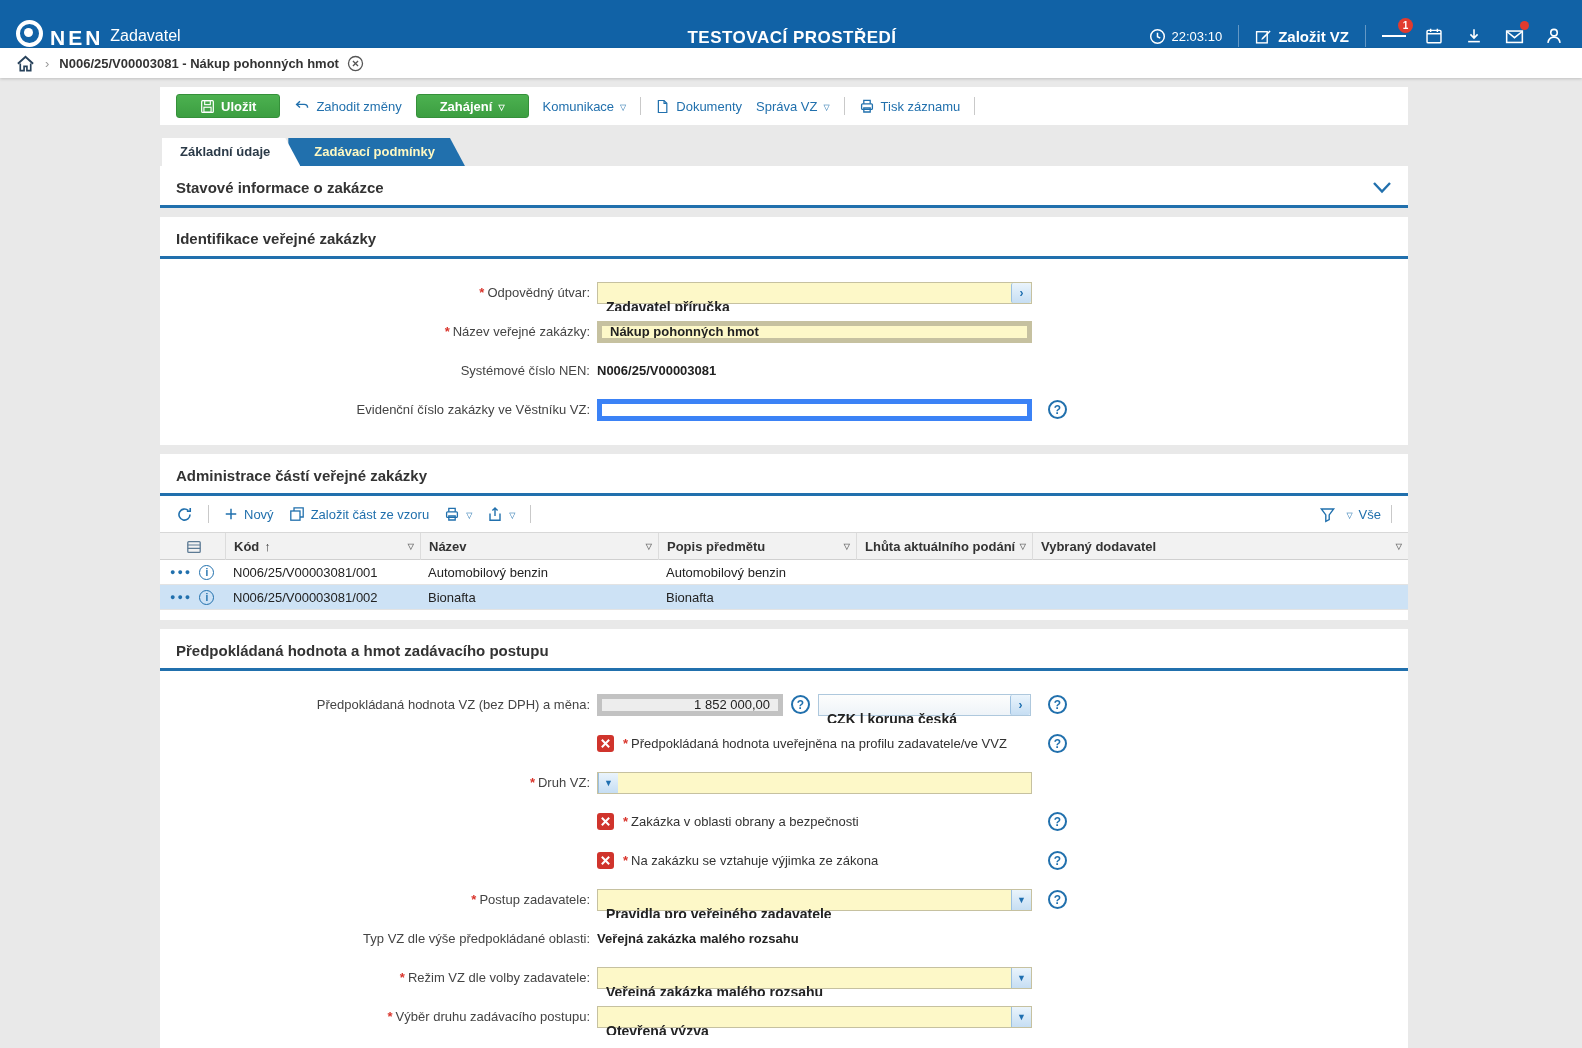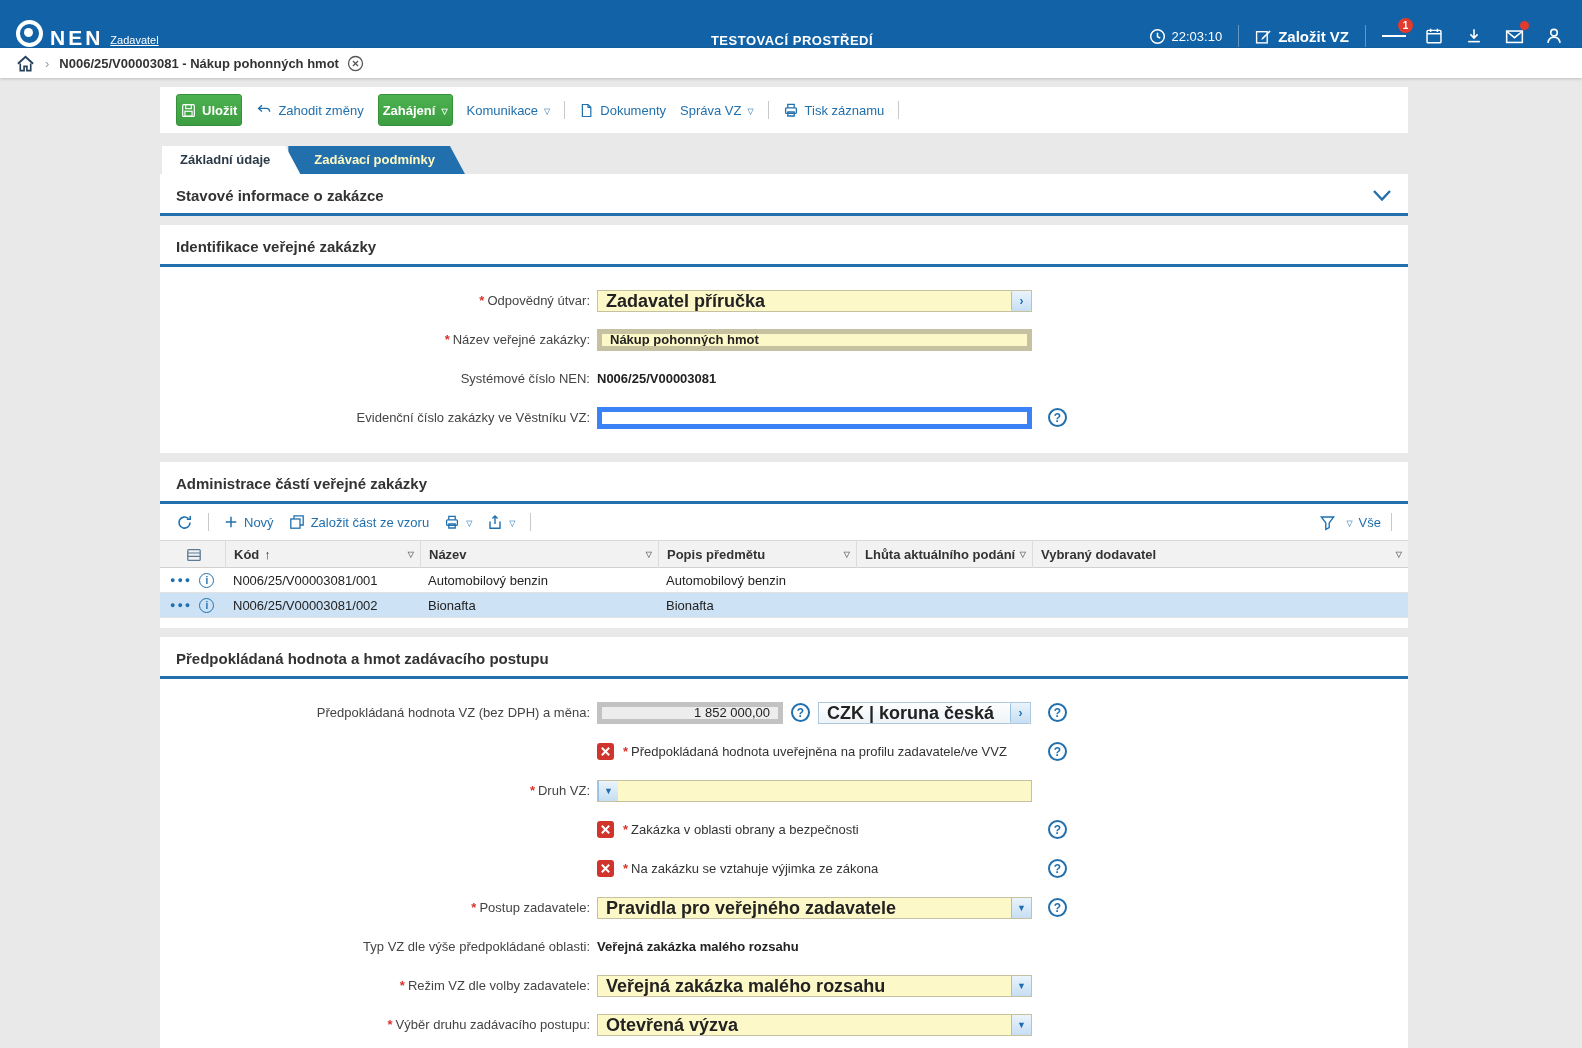--- a/index.html
+++ b/index.html
@@ -13,24 +13,24 @@
 
   
   .topbar {
     height:48px; background:#1162a6; color:#fff;
     display:flex; align-items:flex-end; padding:0 16px; position:relative;
   }
   .brand { display:flex; align-items:flex-end; gap:7px; }
   .logo-circle { width:27px; height:27px; border-radius:50%; border:4px solid #fff; position:relative; background:#1162a6; margin-bottom:1px; }
   .logo-circle::after { content:""; position:absolute; left:4px; top:4px; width:9px; height:9px; border-radius:50%; background:#fff; }
   .brand-main { font-size:21px; font-weight:bold; letter-spacing:3px; line-height:1; }
-  .brand-sub { font-size:11px; line-height:1.5;text-decoration:underline; }
+  .brand-sub { font-size:16px; line-height:1.5; }
   .topbar-title {
     position:absolute; left:2px; right:0; text-align:center;
-    font-size:13px; font-weight:bold; letter-spacing:.5px; pointer-events:none;
+    font-size:17px; font-weight:bold; letter-spacing:.5px; pointer-events:none;
   }
   .topbar-right { margin-left:auto; display:flex; align-items:center; gap:16px; position:relative; z-index:2; }
   .tb-sep { width:1px; height:22px; background:rgba(255,255,255,.35); }
   .tb-item { display:flex; align-items:center; gap:6px; cursor:pointer; }
   .tb-time { font-size:13px; }
   .tb-create { font-size:15px; font-weight:bold; }
   .icon-btn { position:relative; display:flex; align-items:center; justify-content:center; width:24px; height:24px; cursor:pointer; }
   .hamburger div { width:18px; height:2px; background:#fff; margin:2px 0; }
   .badge {
     position:absolute; top:-6px; right:-7px; min-width:15px; height:15px; padding:0 3px;
@@ -46,21 +46,21 @@
   }
   .crumb-chevron { color:#999; font-size:13px; }
   .crumb-item { display:flex; align-items:center; gap:8px; font-weight:bold; color:#333; cursor:pointer; }
 
   
   .content { width:1248px; margin-left:160px; }
 
   
   .actionbar { margin-top:9px; padding:7px 16px; display:flex; align-items:center; gap:14px; background:#fff; }
   .btn-green {
-    display:inline-flex; align-items:center; gap:6px; height:32px; padding:0 4px;
+    display:inline-flex; align-items:center; gap:6px; height:24px; padding:0 23px;
     background:linear-gradient(#4cb150,#3c9e41); border:1px solid #35903a; border-radius:3px;
     color:#fff; font-weight:bold; font-size:13px; cursor:pointer;
   }
   .link { display:inline-flex; align-items:center; gap:6px; color:#2170ad; cursor:pointer; font-size:13px; }
   .small-tri { font-size:8px; position:relative; top:1px; }
   .v-sep { width:1px; height:18px; background:#c9c9c9; }
 
   
   .tabs { display:flex; margin-top:13px; height:28px; position:relative; z-index:3; padding-left:2px; }
   .tab {
@@ -87,21 +87,21 @@
   .req::before { content:"*"; color:#d9342b; margin-right:3px; font-weight:bold; }
   .fcontent { display:flex; align-items:center; min-width:435px; flex:none; }
   .help-icon {
     width:19px; height:19px; border-radius:50%; border:2px solid #2170ad; color:#2170ad;
     font-weight:bold; font-size:12px; display:flex; align-items:center; justify-content:center;
     margin-left:16px; cursor:pointer; flex:none;
   }
   .help-icon::before { content:"?"; }
 
   .picker, .select { display:flex; align-items:stretch; width:435px; height:22px; border:1px solid #c6c1a0; background:#fdf8c8; }
-  .picker-text, .select-text { flex:1; font-weight:bold; font-size:18px; line-height:20px; padding:0 8px; color:#222; white-space:nowrap; overflow:hidden; }
+  .picker-text, .select-text { flex:1; font-weight:bold; font-size:14px; line-height:20px; padding:14px 8px; color:#222; white-space:nowrap; overflow:hidden; }
   .picker-btn, .select-btn {
     width:20px; flex:none; background:linear-gradient(#eaf4fc,#c6def3); border-left:1px solid #9cc0e0;
     color:#1f6fb0; display:flex; align-items:center; justify-content:center; cursor:pointer; font-weight:bold;
   }
   .picker-btn { font-size:12px; border-radius:2px; }
   .select-btn { font-size:9px; }
 
   input.txt {
     height:22px; border:5px solid #3b82f6; background:#fff; padding:0 8px;
     font-family:"Liberation Sans",sans-serif; font-size:13px; color:#222;

